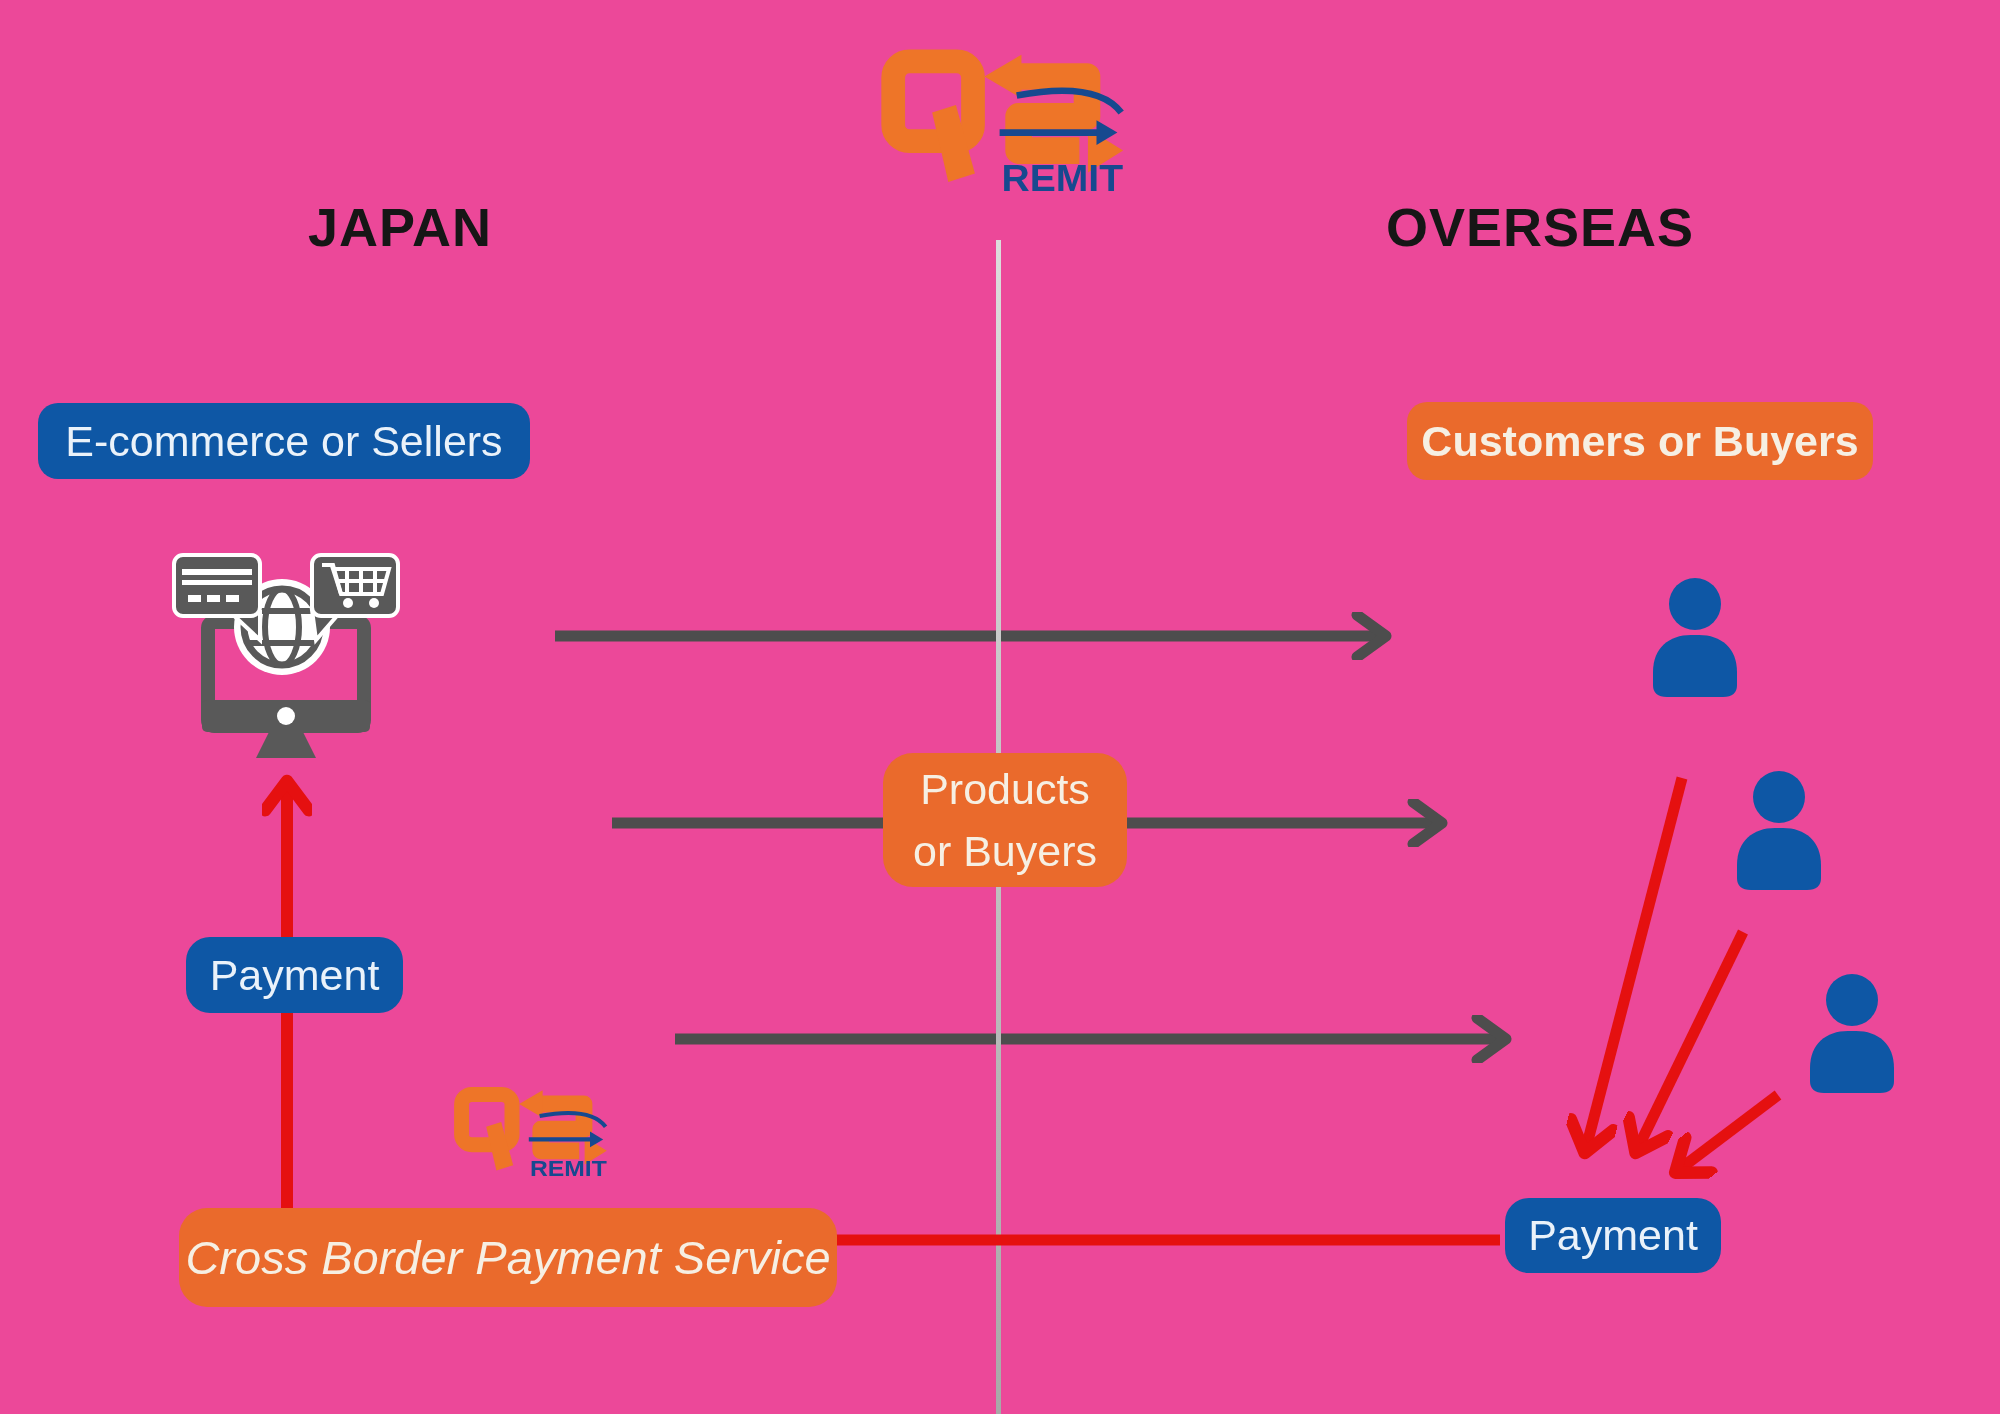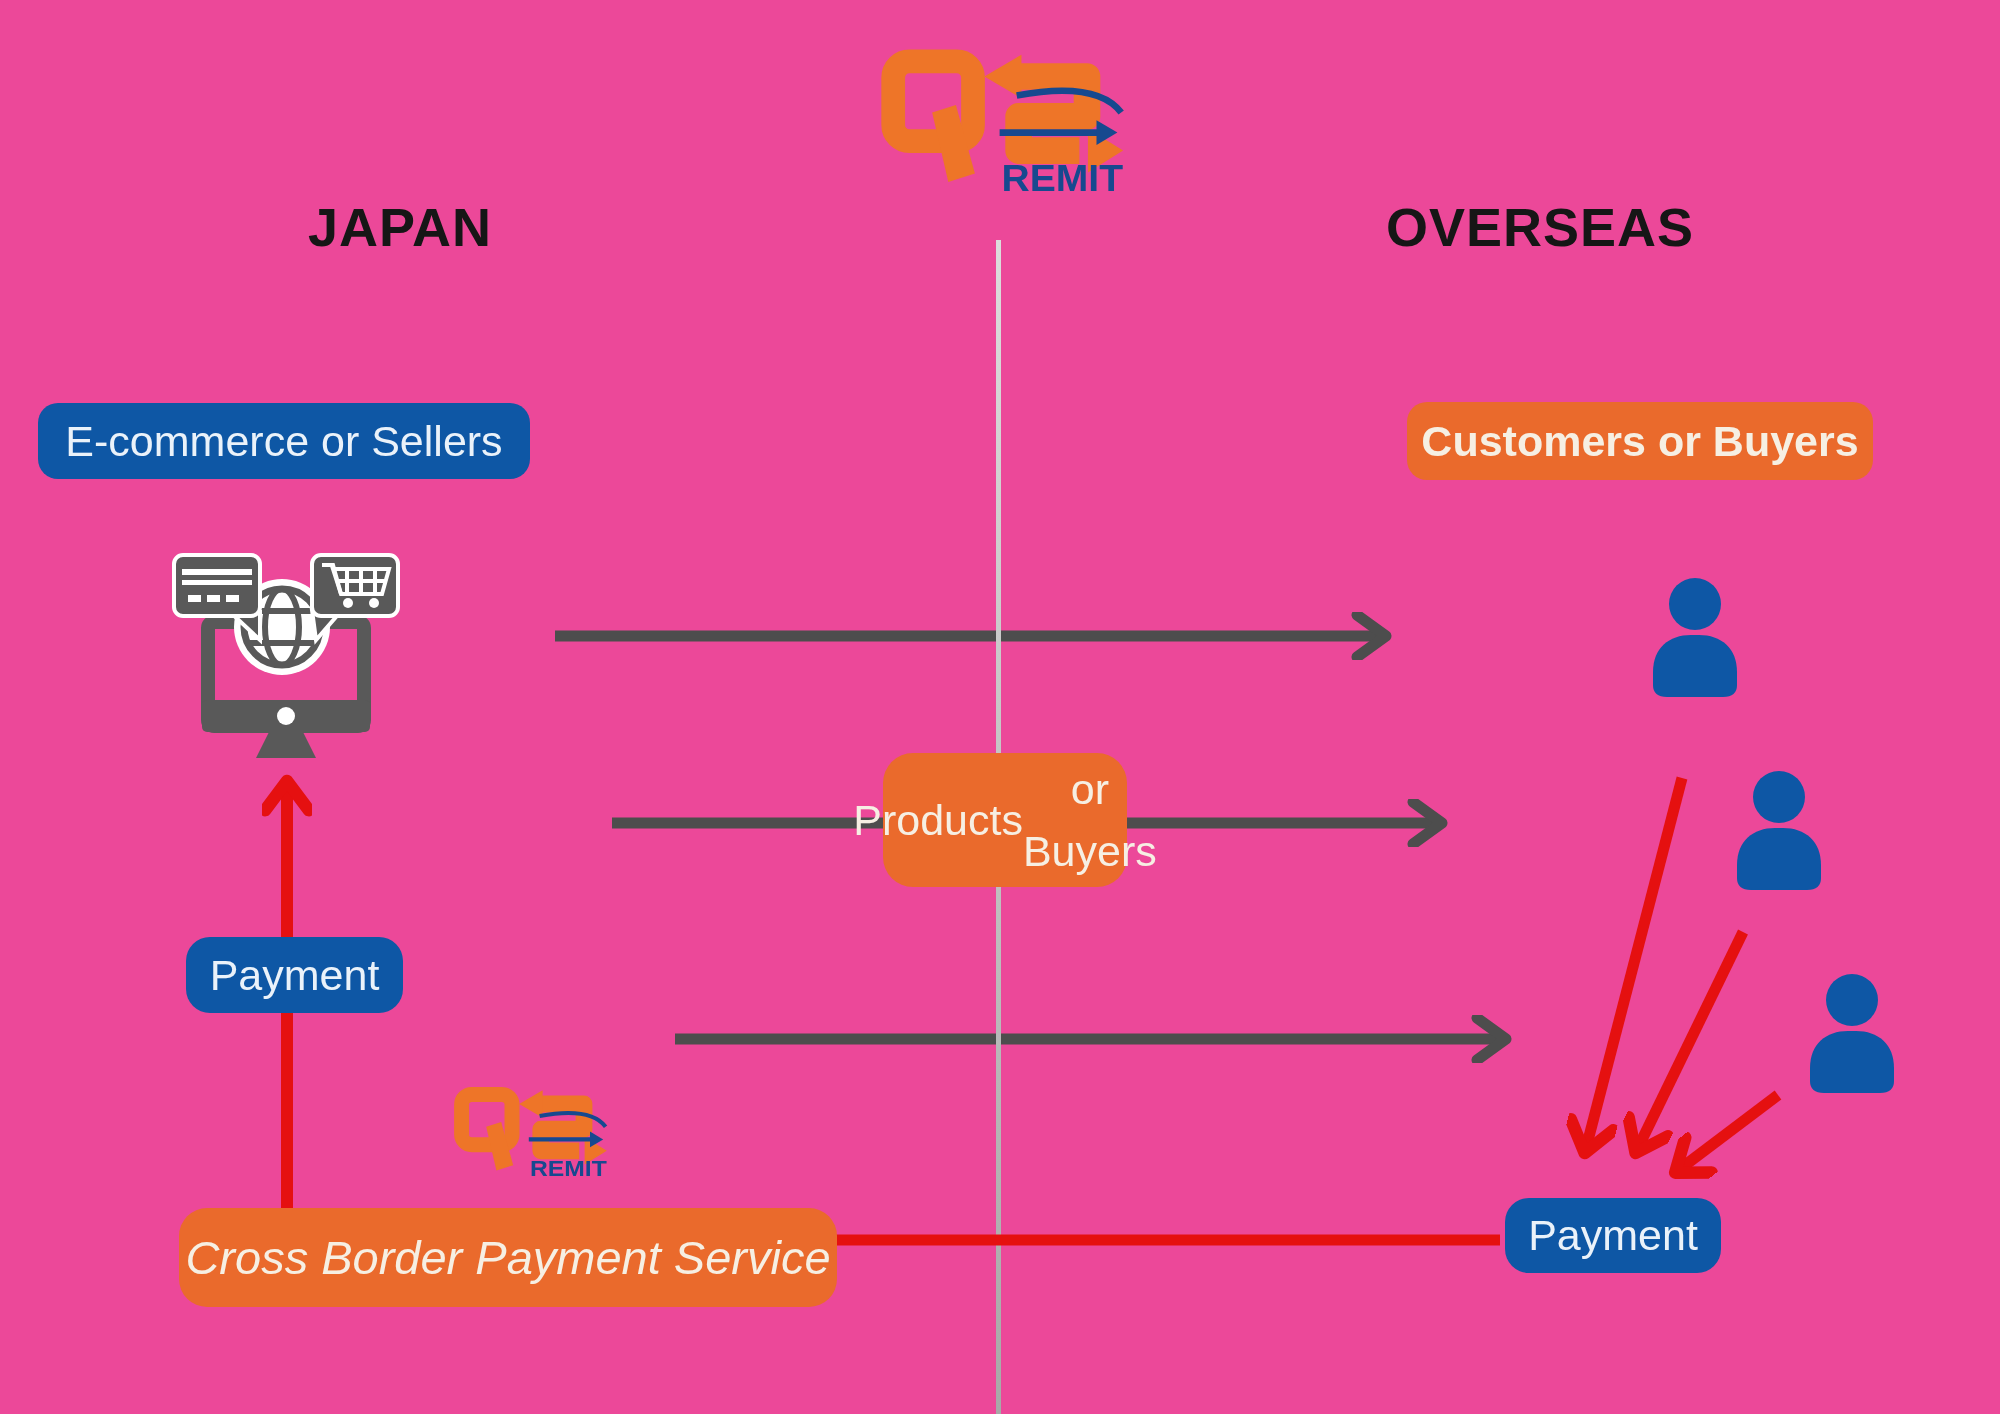--- a/index.html
+++ b/index.html
@@ -18,21 +18,21 @@
   .region{
     font-weight:700;font-size:54px;color:#161616;letter-spacing:1px;
   }
   .badge-blue{
     background:#0E57A5;color:#EAF2FA;border-radius:22px;font-size:43px;
   }
   .badge-orange{
     background:#EA6A2C;color:#F6EFE3;border-radius:22px;font-size:43px;
   }
   .products{
-    flex-direction:row;border-radius:30px;line-height:1.45;
+    flex-direction:column;border-radius:30px;line-height:1.45;
   }
   .crossborder{
     border-radius:28px;font-size:47px;font-style:italic;
   }
   .payment{border-radius:24px;margin-left:8px;}
   .region-japan{left:240px;top:196px;width:320px;height:62px;}
   .region-overseas{left:1380px;top:196px;width:320px;height:62px;}
   .sellers-badge{left:38px;top:403px;width:492px;height:76px;border-radius:20px;}
   .buyers-badge{left:1407px;top:402px;width:466px;height:78px;border-radius:20px;font-weight:bold;}
   .payment-left{left:178px;top:937px;width:217px;height:76px;}

